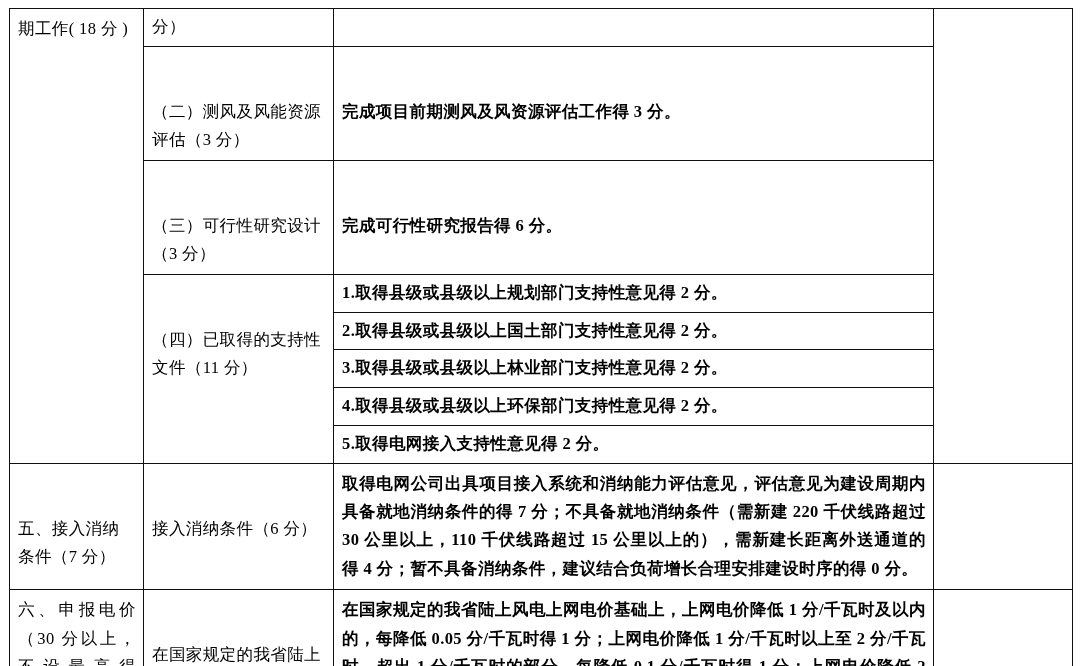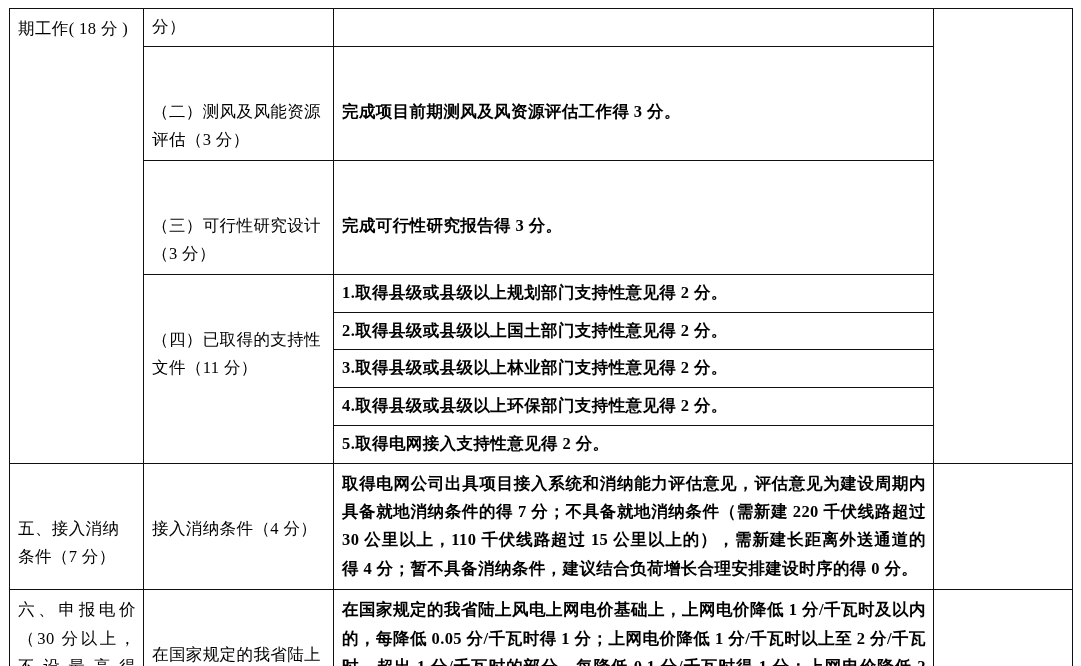--- a/index.html
+++ b/index.html
@@ -109,21 +109,21 @@
         <td class="desc-cell">
           <span class="cell-text tight">完成项目前期测风及风资源评估工作得 3 分。</span>
         </td>
       </tr>
 
       <tr>
         <td class="item-cell">
           <span class="cell-text tight">（三）可行性研究设计（3 分）</span>
         </td>
         <td class="desc-cell">
-          <span class="cell-text tight">完成可行性研究报告得 3 分。</span>
+          <span class="cell-text tight">完成可行性研究报告得 6 分。</span>
         </td>
       </tr>
 
       <tr>
         <td class="item-cell" rowspan="5">
           <span class="cell-text tight">（四）已取得的支持性文件（11 分）</span>
         </td>
         <td class="desc-cell">
           <span class="cell-text single-line">1.取得县级或县级以上规划部门支持性意见得 2 分。</span>
         </td>
@@ -151,21 +151,21 @@
         <td class="desc-cell">
           <span class="cell-text single-line">5.取得电网接入支持性意见得 2 分。</span>
         </td>
       </tr>
 
       <tr>
         <td class="item-cell spread">
           <span class="cell-text tight">五、接入消纳条件（7 分）</span>
         </td>
         <td class="item-cell">
-          <span class="cell-text tight">接入消纳条件（4 分）</span>
+          <span class="cell-text tight">接入消纳条件（6 分）</span>
         </td>
         <td class="desc-cell">
           <span class="cell-text justify">取得电网公司出具项目接入系统和消纳能力评估意见，评估意见为建设周期内具备就地消纳条件的得 7 分；不具备就地消纳条件（需新建 220 千伏线路超过 30 公里以上，110 千伏线路超过 15 公里以上的），需新建长距离外送通道的得 4 分；暂不具备消纳条件，建议结合负荷增长合理安排建设时序的得 0 分。</span>
         </td>
         <td class="empty-cell">
           <span class="cell-text"></span>
         </td>
       </tr>
 
       <tr>

